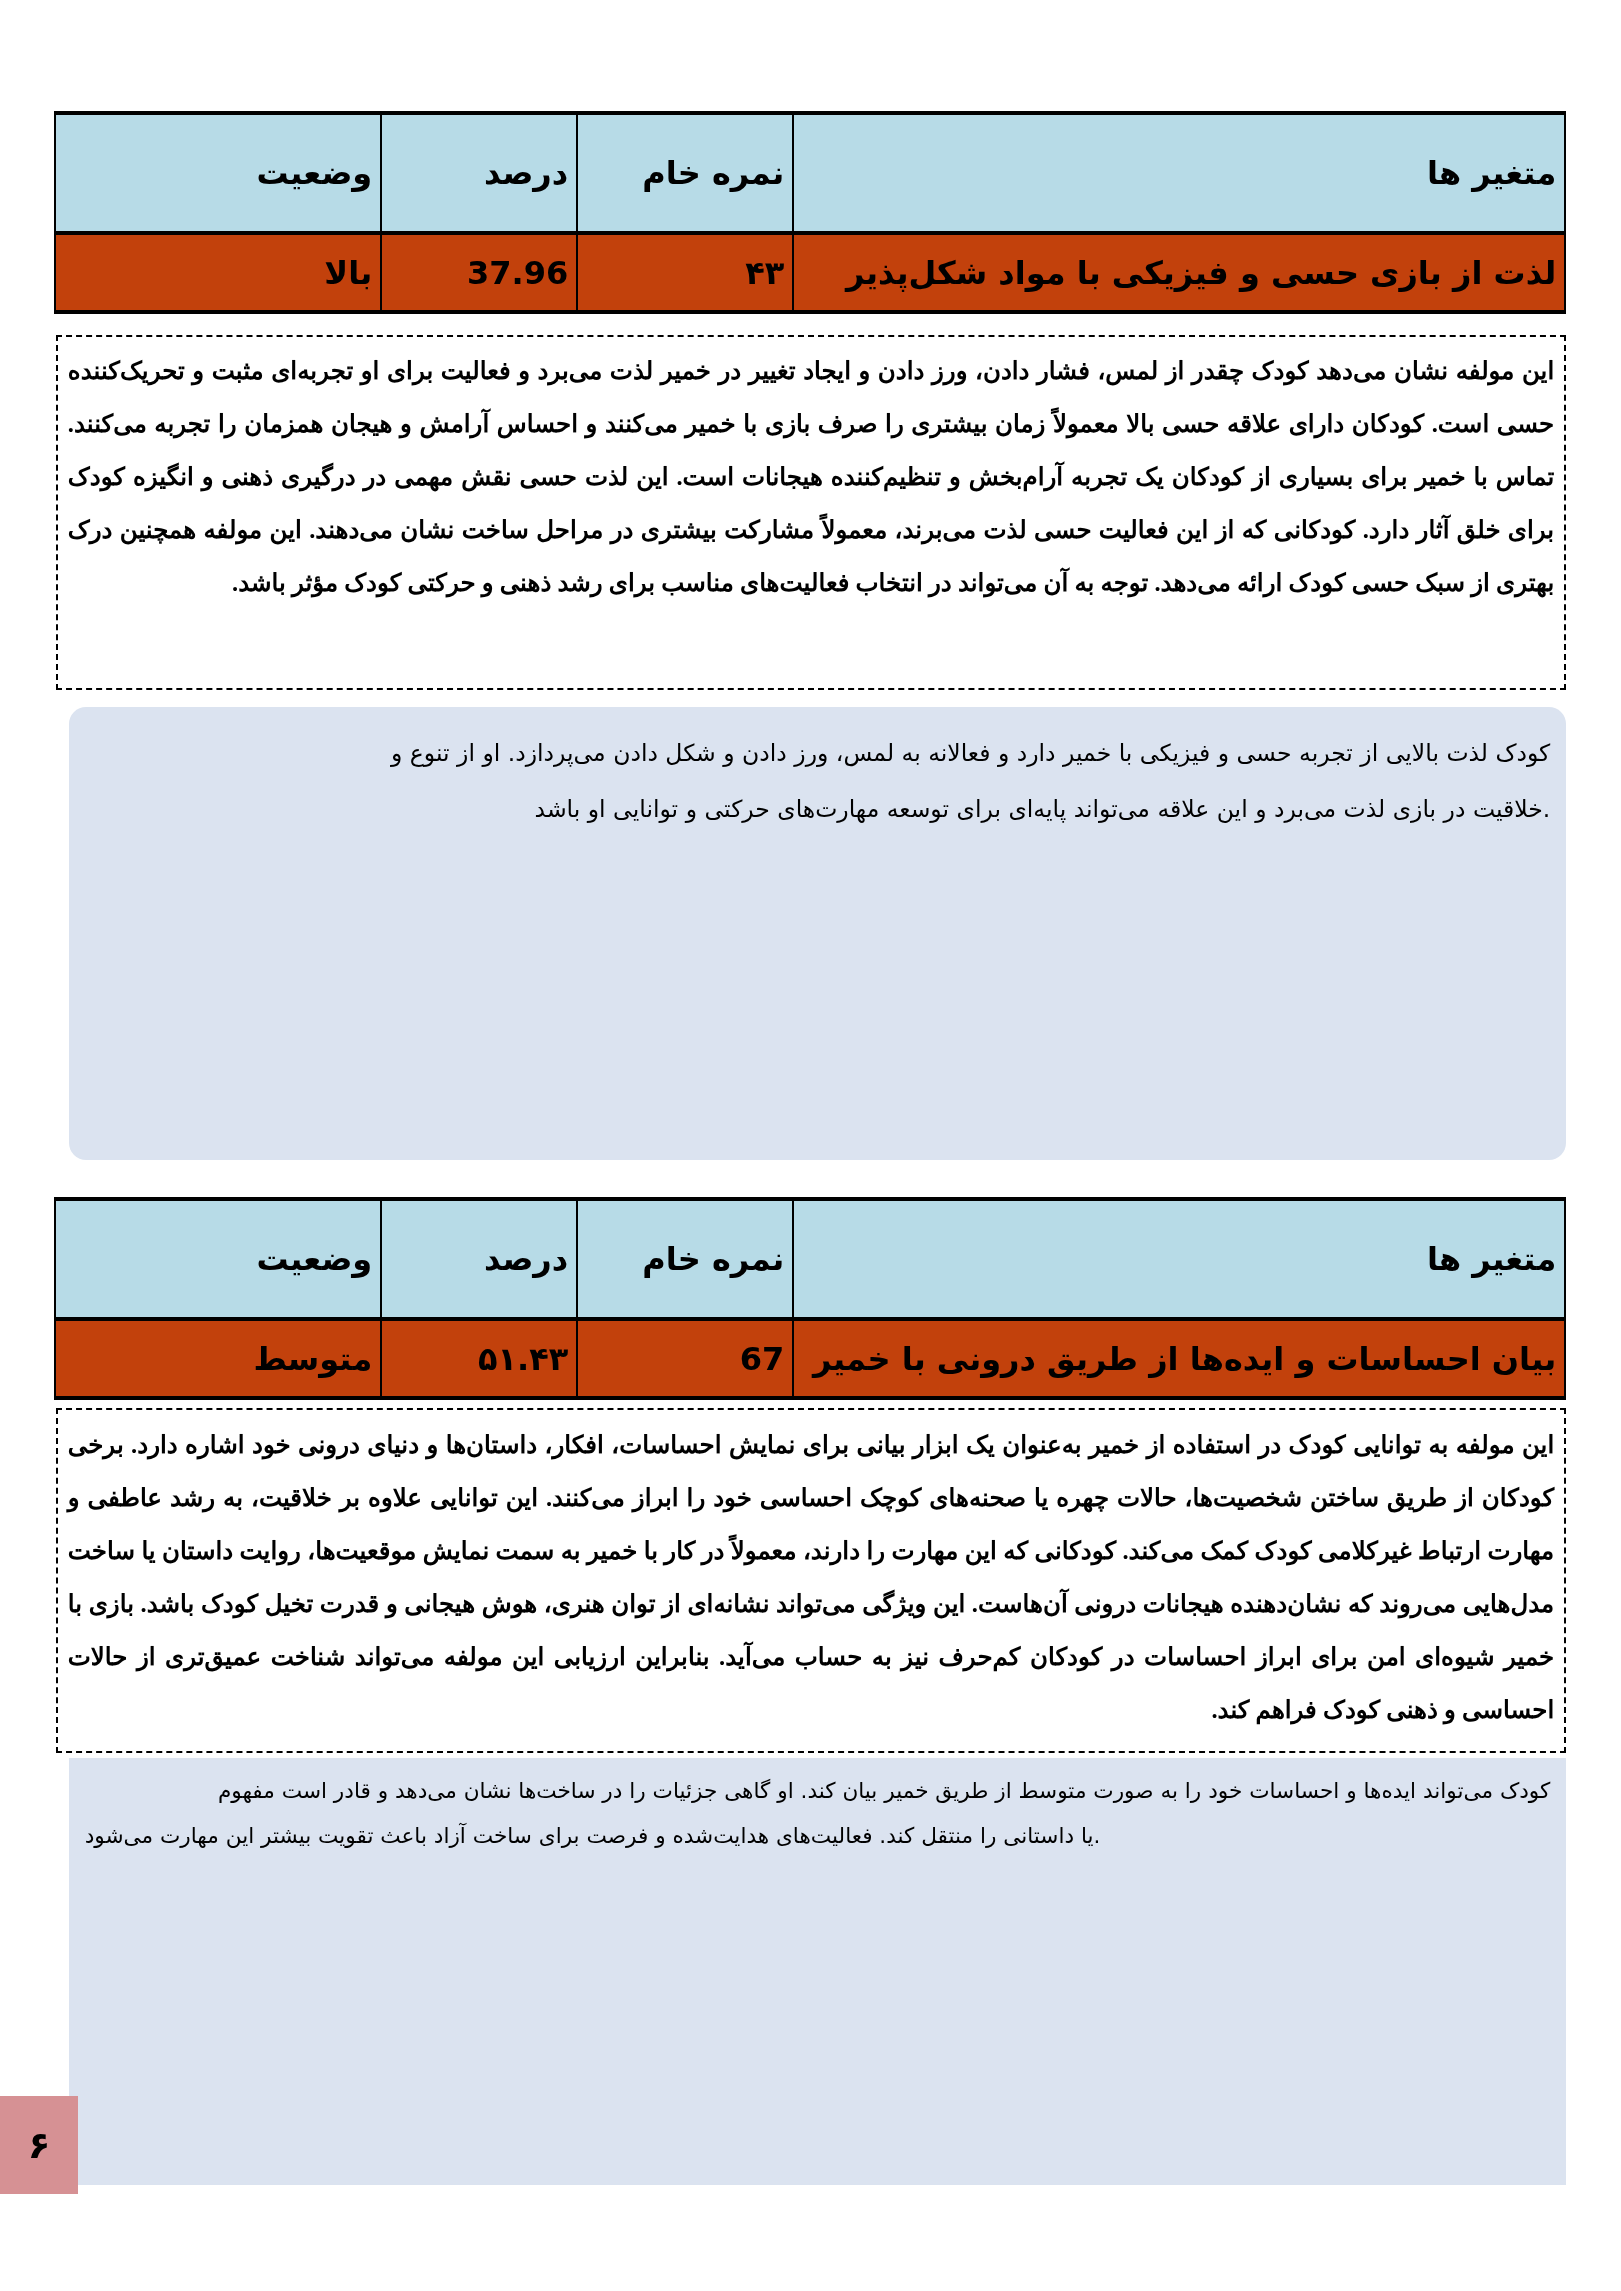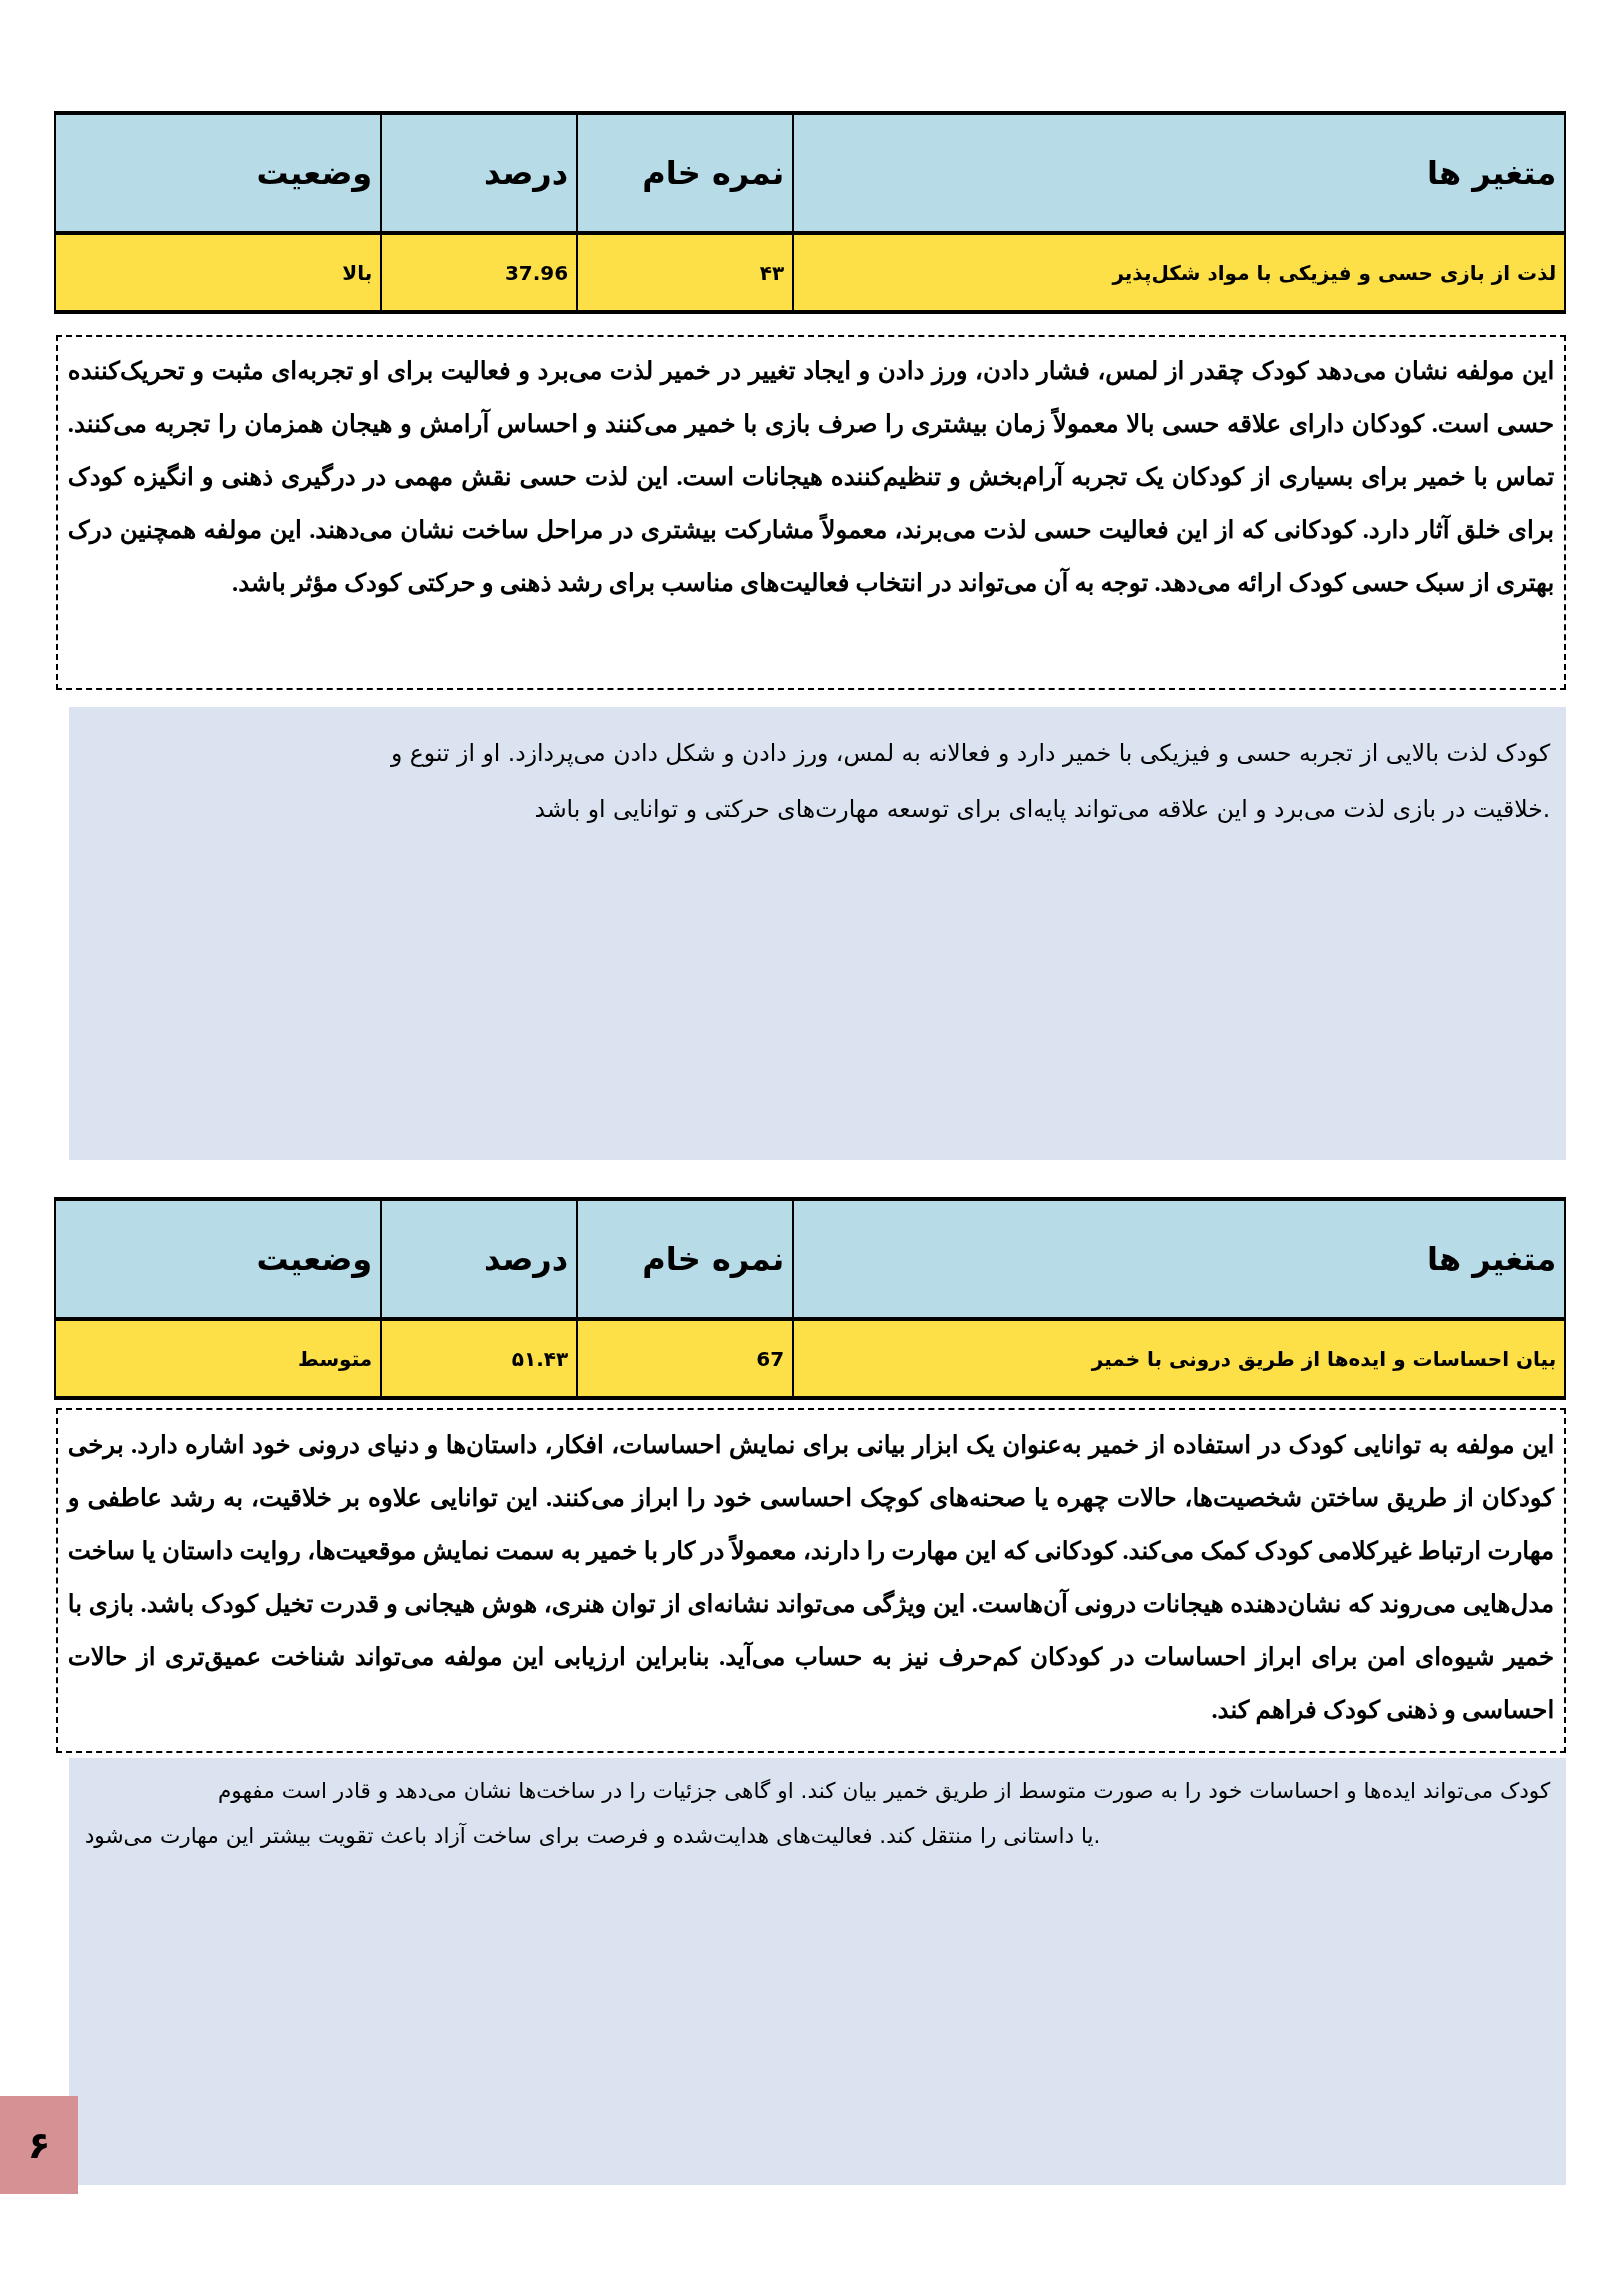--- a/index.html
+++ b/index.html
@@ -33,23 +33,23 @@
     padding:0 7.8px;
     overflow:hidden;
   }
   table.score-table th {
     background:#b7dbe7;
     height:116px;
     font-size:32px;
     border-bottom:4.9px solid #000;
   }
   table.score-table td {
-    background:#fde047;
+    background:#c2410c;
     height:75px;
-    font-size:20px;
+    font-size:32px;
   }
   #table2 { margin-top:37px; }
 
   
   .dashed-box {
     margin:20.6px 55px 0 56px;
     border:2px dashed #000;
     box-sizing:border-box;
     min-height:355px;
     padding:7.8px 9.8px;
@@ -70,20 +70,21 @@
     box-sizing:border-box;
     margin:17.6px 55px 0 69px;
     padding:17.6px 15.7px;
   }
   #summary1 {
     height:453px;
     font-size:23.5px;
     font-weight:normal;
     line-height:56px;
     text-align:right;
+    border-radius:17px;
   }
   #summary2 {
     height:427px;
     margin-top:4.9px;
     padding-top:9.8px;
     font-size:21.6px;
     font-weight:normal;
     line-height:45px;
     text-align:right;
   }

